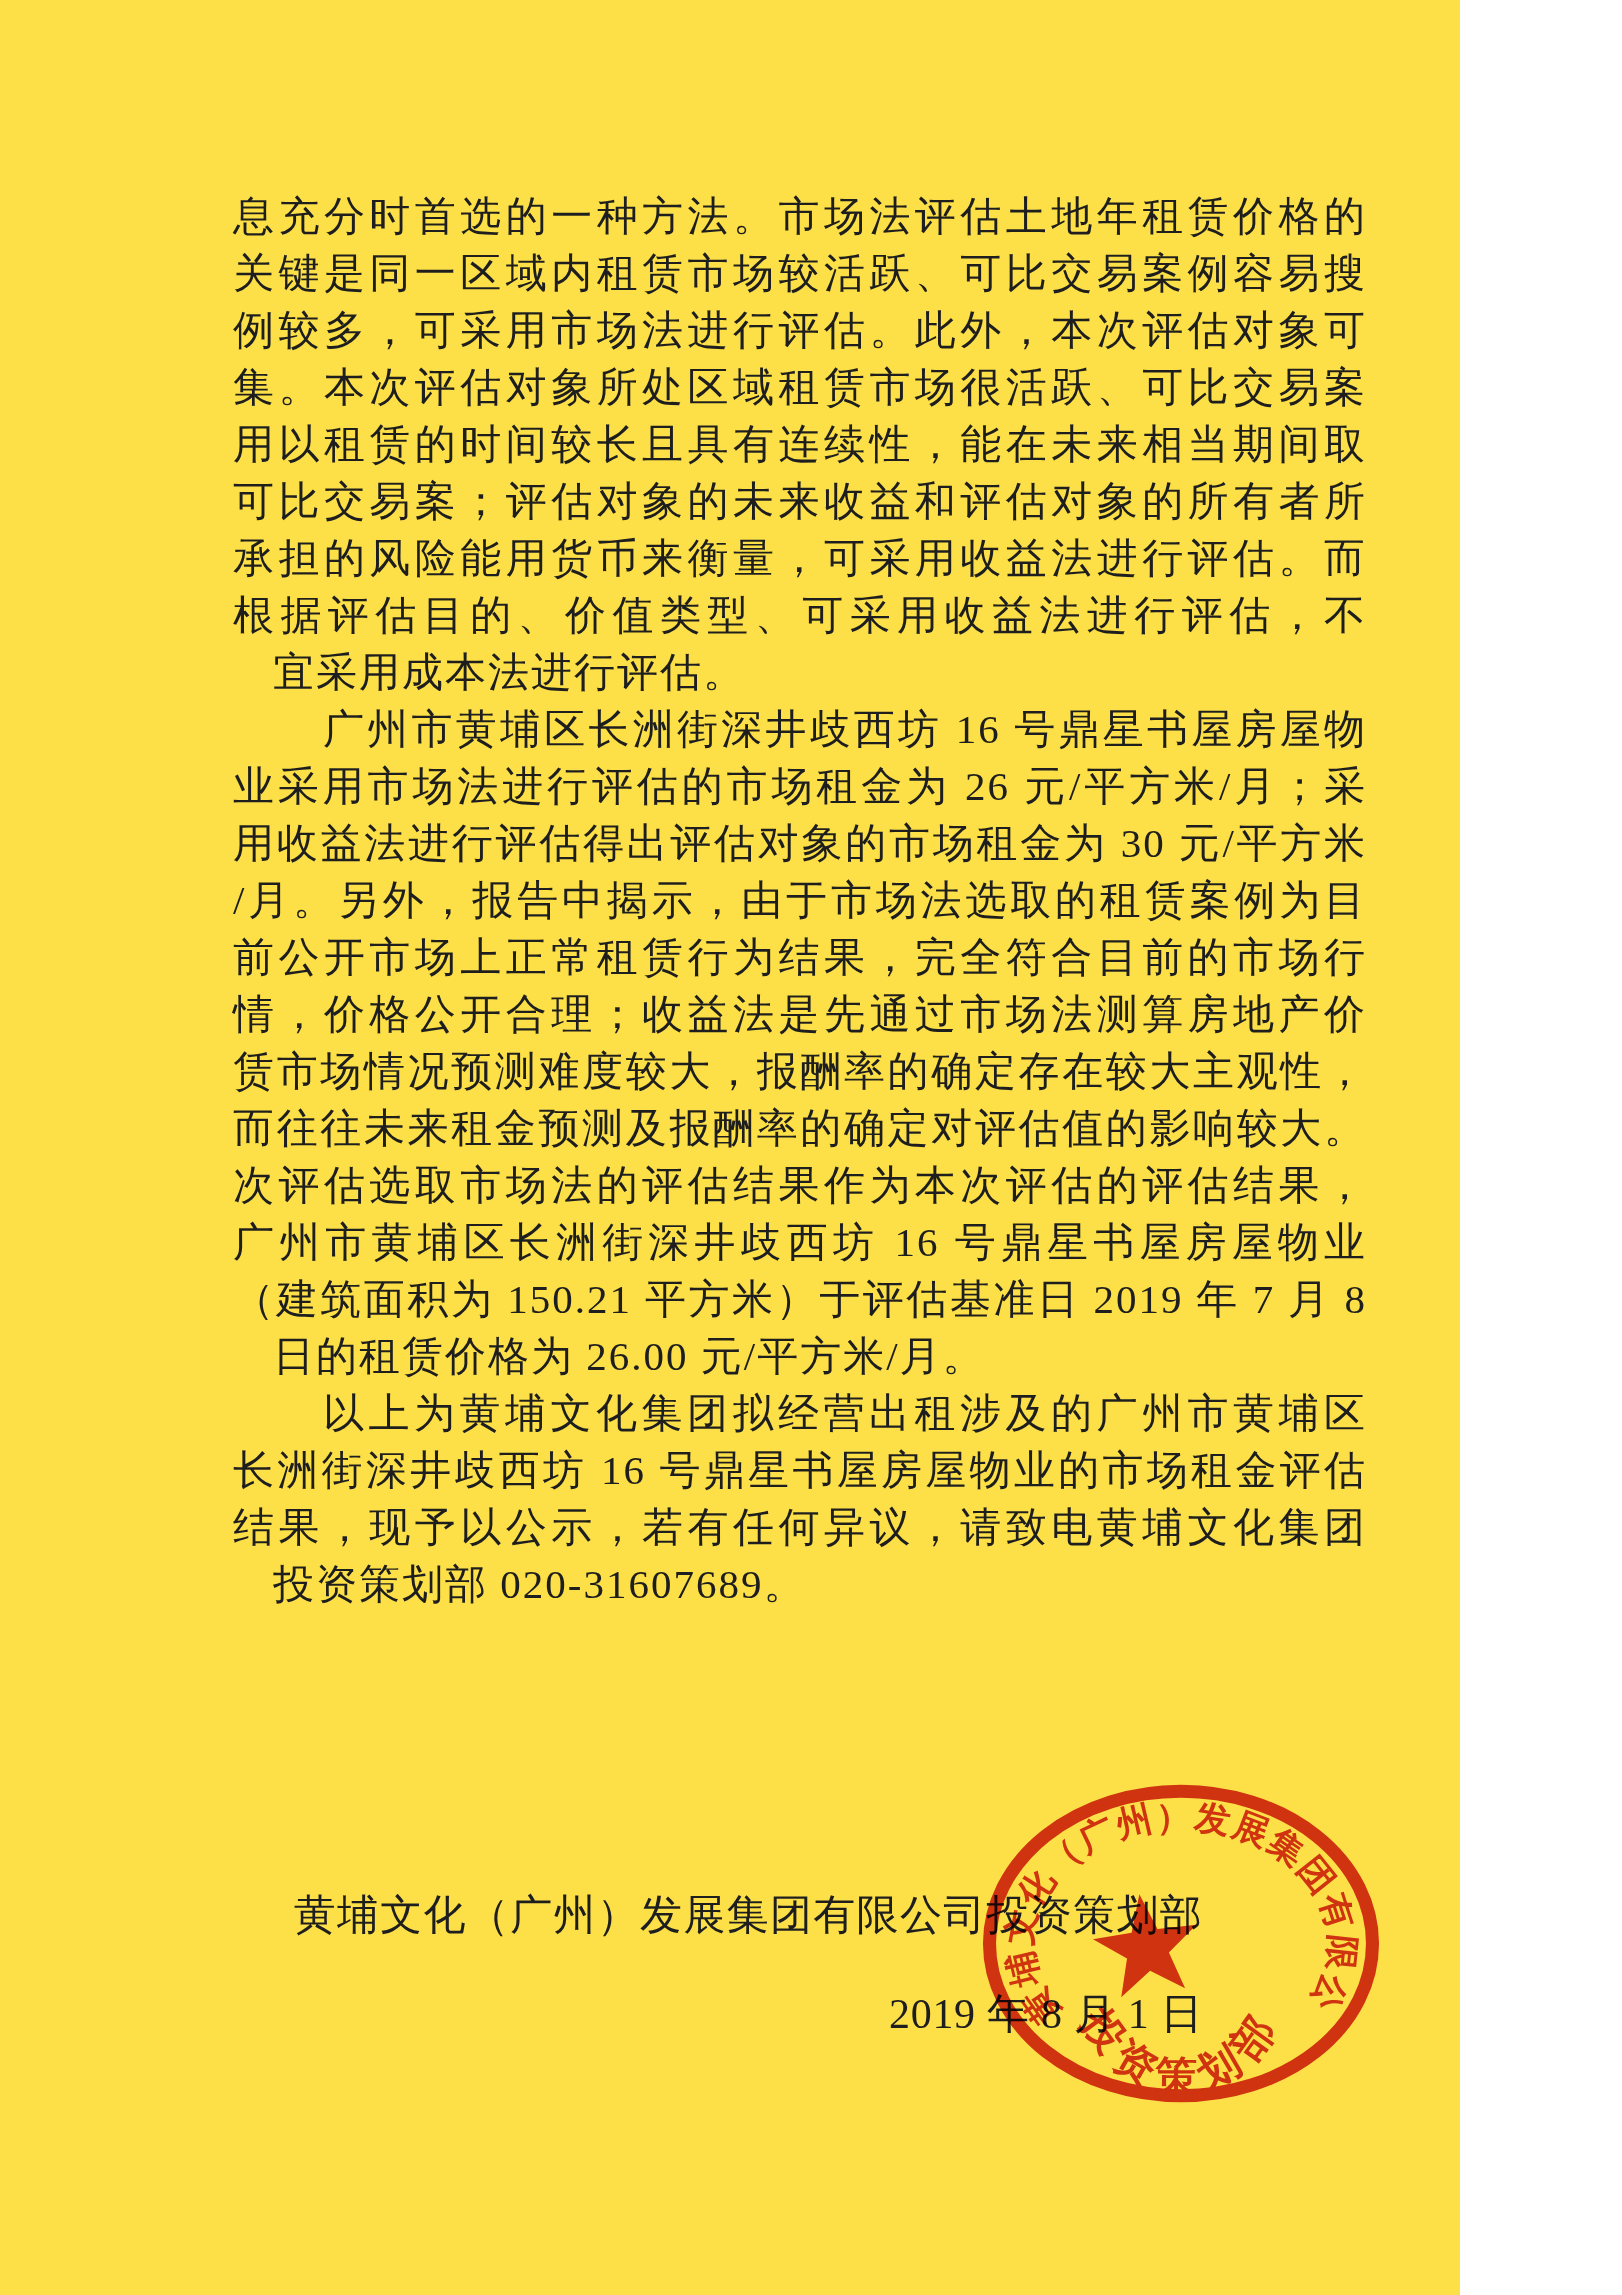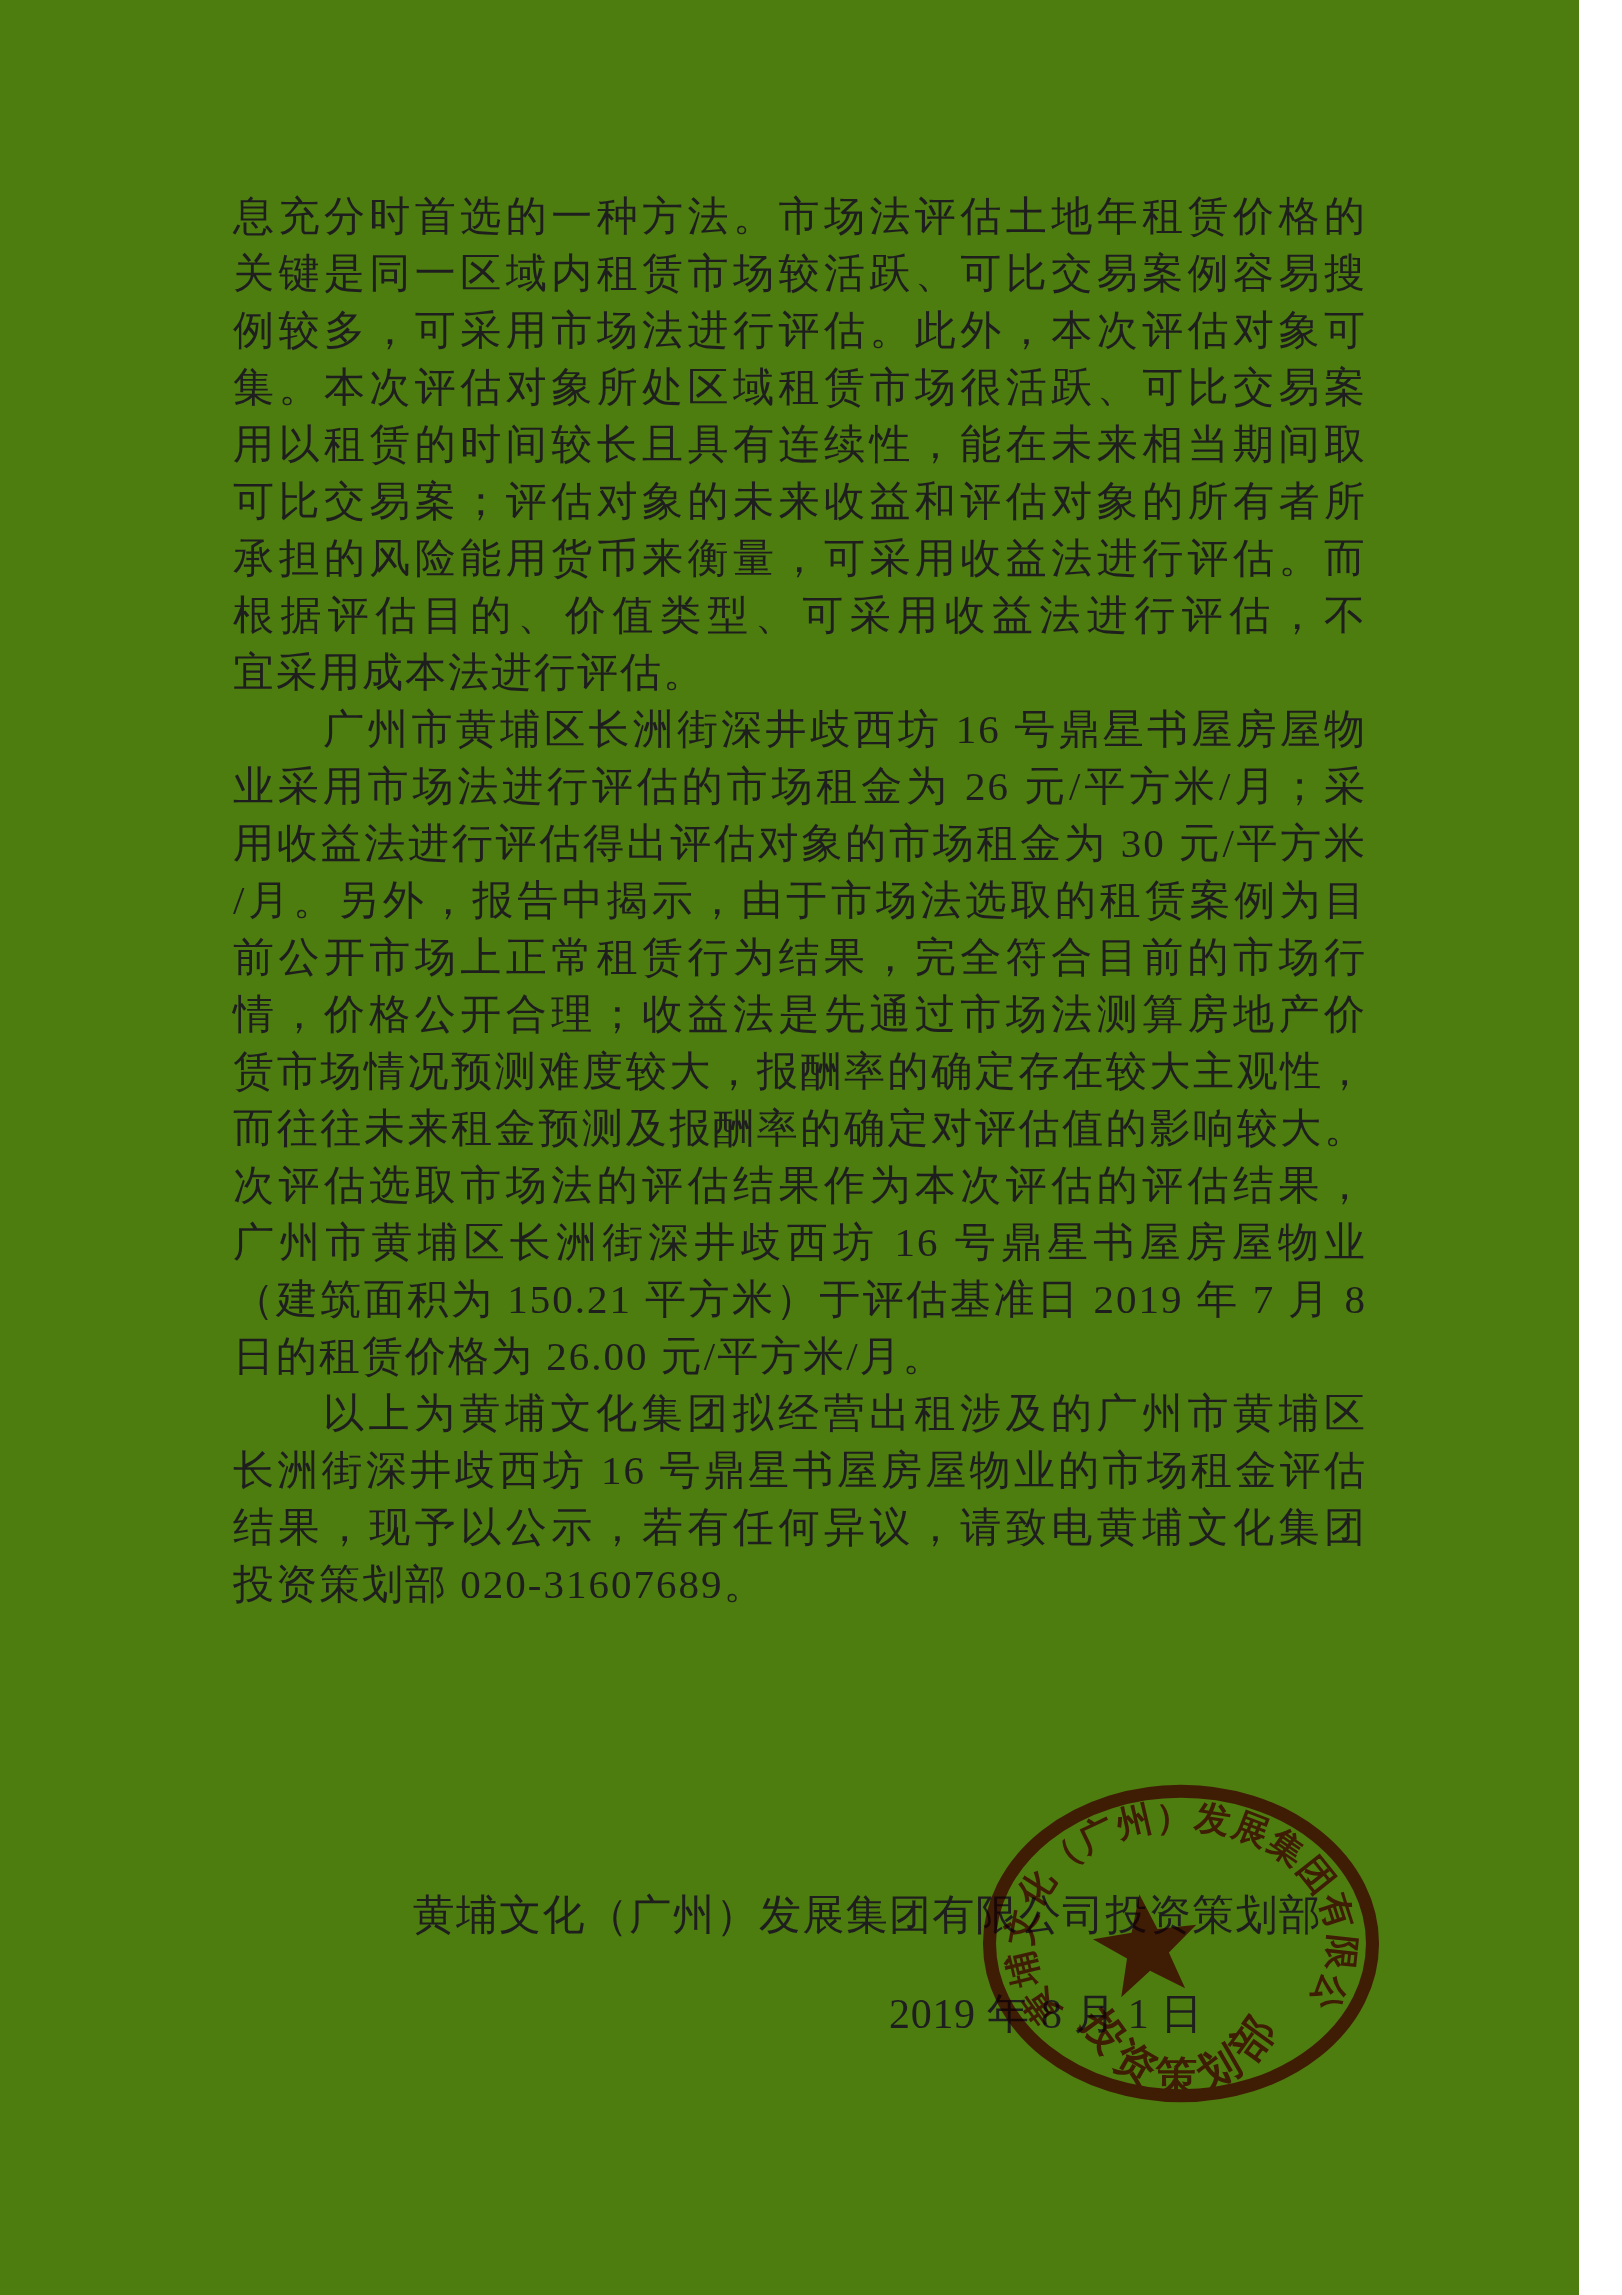--- a/index.html
+++ b/index.html
@@ -2,42 +2,42 @@
 <html style="font-size:10.5px"><head>
 <meta charset="utf-8">
 <style>
   html, body {
     margin: 0;
     padding: 0;
     background: #ffffff;
   }
   .page {
     position: relative;
-    width: 1579px;
+    width: 1460px;
     height: 2295px;
-    background: #4d7c0f;
+    background: #fde047;
     overflow: hidden;
     font-family: "Liberation Serif", "DejaVu Serif", serif;
     color: #1e1e1e;
   }
   .body-text {
     position: absolute;
     left: 233px;
     top: 188px;
     width: 1134px;
   }
   .line {
     font-size: 41px;
     line-height: 57px;
     letter-spacing: 2px;
     text-align: justify;
     white-space: normal;
   }
   .line.full  { text-align-last: justify; }
-  .line.short { text-align-last: left; }
+  .line.short { text-align-last: left; margin-left: 40px; }
   .line.indent { text-indent: 90px; }
 
   .sig-company {
     position: absolute;
     top: 1887px;
     right: 257px;
     font-size: 42px;
     letter-spacing: 1.3px;
     white-space: nowrap;
   }

